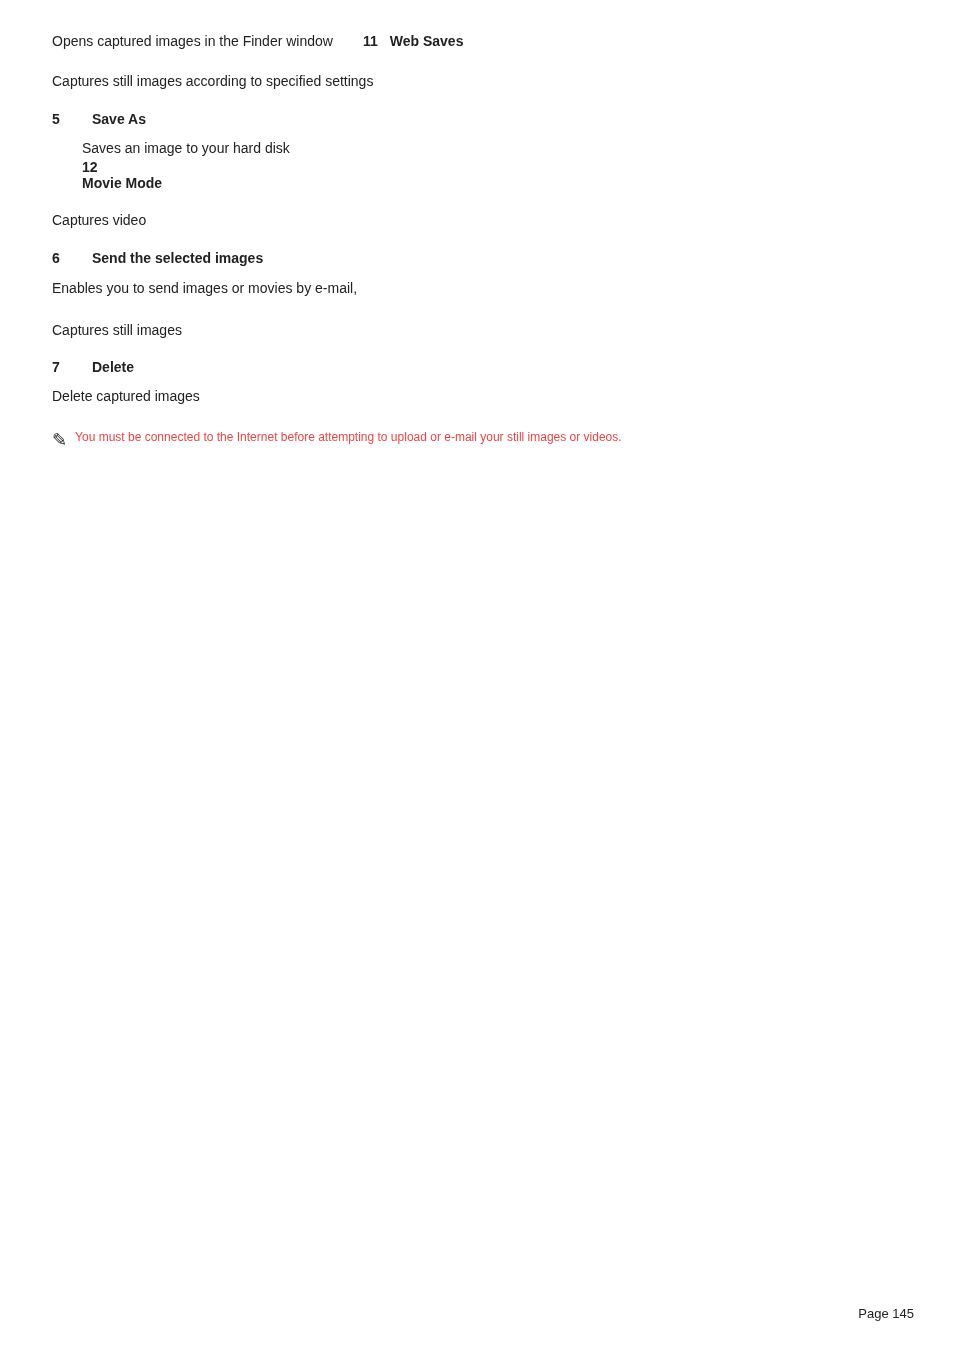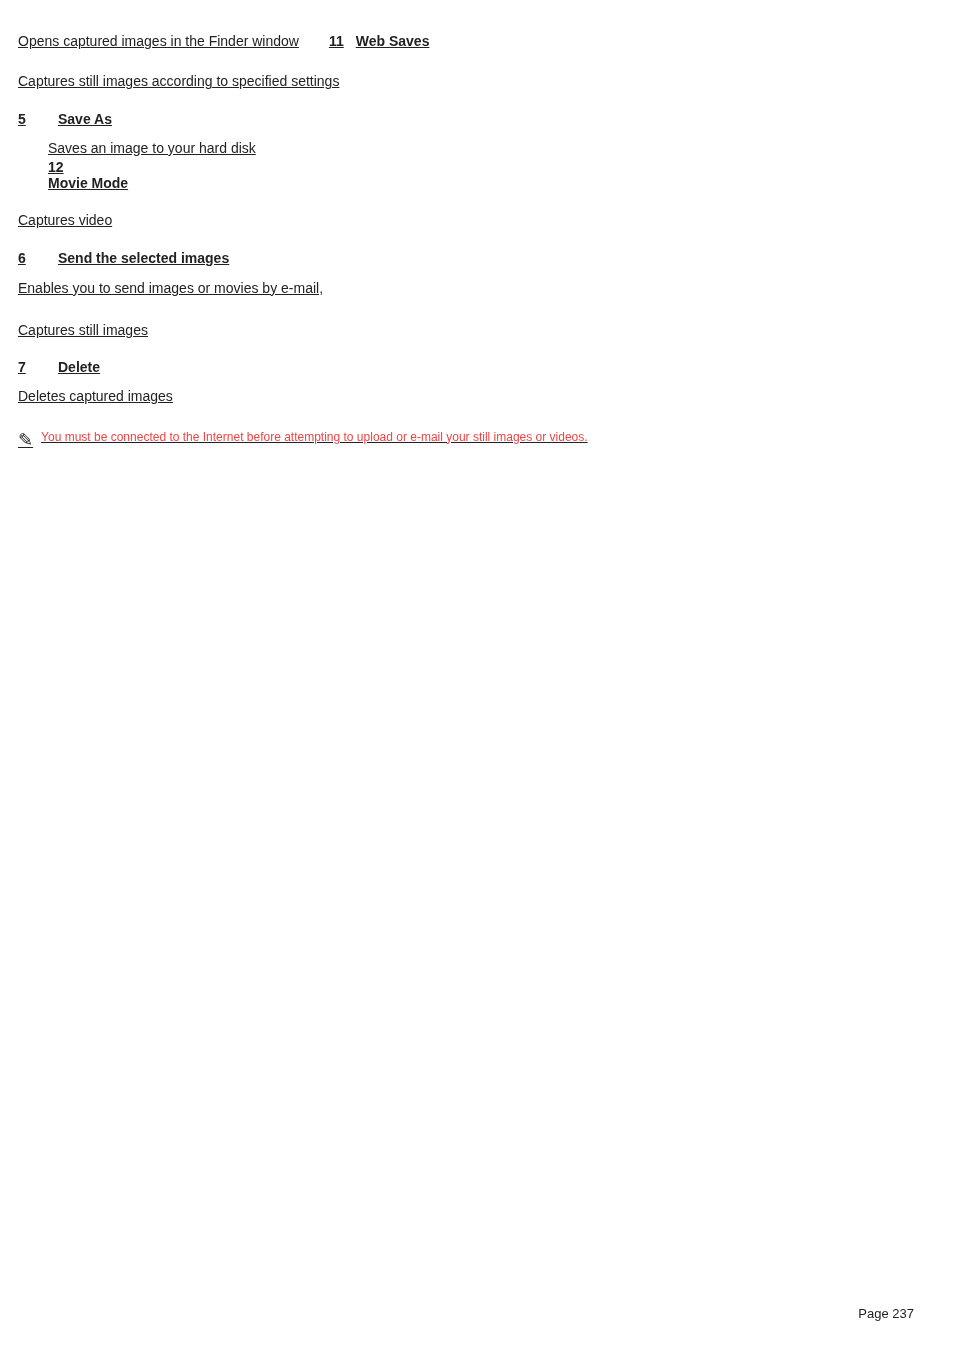--- a/index.html
+++ b/index.html
@@ -12,22 +12,21 @@
       width: 954px;
       min-height: 1351px;
       background: #ffffff;
       font-family: Arial, Helvetica, sans-serif;
       font-size: 14px;
       color: #222222;
       position: relative;
     }
 
     .page-content {
-      padding: 30px 40px 80px 18px;
-      text-decoration: underline;
+      padding: 30px 40px 80px 52px;
     }
 
     .section-row {
       display: flex;
       align-items: baseline;
       margin-bottom: 8px;
     }
 
     .item-text {
       font-size: 14px;
@@ -133,22 +132,22 @@
       <div style="line-height: 1.8;"><span class="item-text">Enables you to send images or movies by e-mail,</span></div>
     </div>
 
   <div class="description">Captures still images</div>
 
   <div class="section-header">
     <span class="item-number">7</span>
     <span class="item-title">Delete</span>
   </div>
 
-  <div class="description">Deletes captured images</div>
+  <div class="description">Delete captured images</div>
 
   <div class="note-block">
     <span class="note-icon">✎</span>
     <span class="note-text">You must be connected to the Internet before attempting to upload or e-mail your still images or videos.</span>
   </div>
 
 </div>
 
-<div class="page-number">Page 237</div>
+<div class="page-number">Page 145</div>
 
 </body></html>

